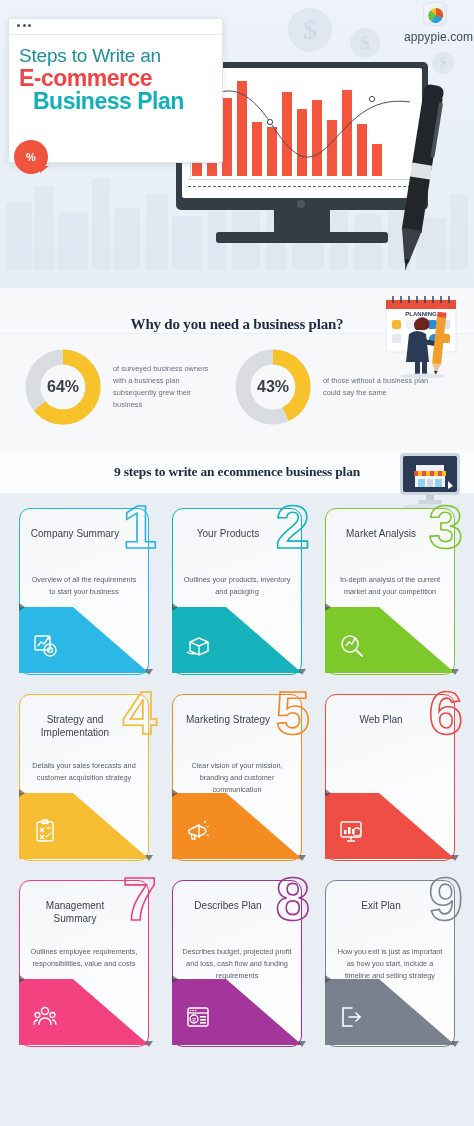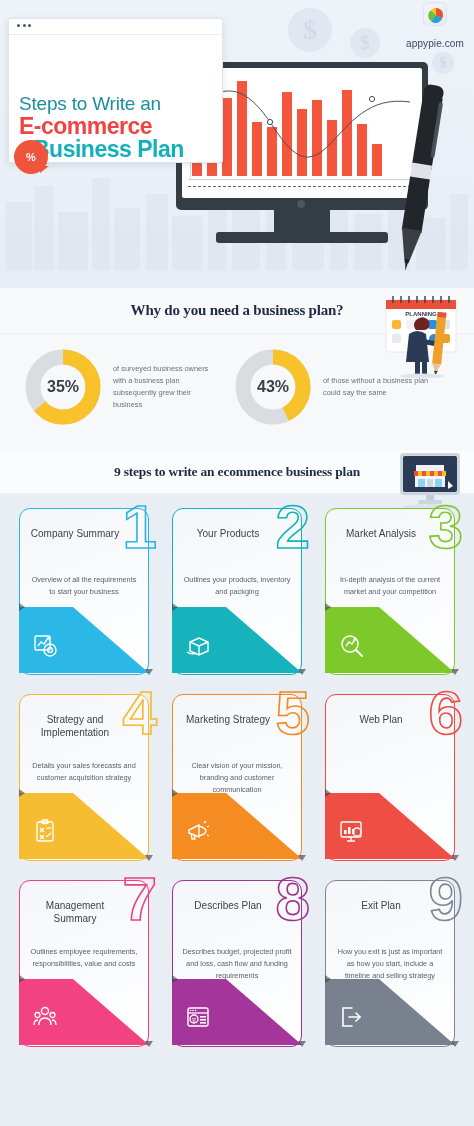--- a/index.html
+++ b/index.html
@@ -31,21 +31,21 @@
   .coin-2 { width: 30px; height: 30px; left: 350px; top: 28px; font-size: 19px; }
   .coin-3 { width: 22px; height: 22px; left: 432px; top: 52px; font-size: 14px; }
 
   
   .brand { position: absolute; right: 8px; top: 2px; width: 62px; text-align: center; }
   .brand-logo {
     width: 24px; height: 24px; margin: 0 auto; border-radius: 6px;
     background: linear-gradient(135deg,#f3f6fb,#e4ebf4);
     border: 1px solid #dce4ee; position: relative; overflow: hidden;
   }
-  .brand-name { font-size: 10px; color: #3b4a5e; margin-top: 12px; letter-spacing: .1px; text-align: center; }
+  .brand-name { font-size: 12px; color: #3b4a5e; margin-top: 4px; letter-spacing: .1px; text-align: center; }
 
   
   .monitor { position: absolute; left: 176px; top: 62px; width: 252px; height: 183px; }
   .monitor-bezel {
     position: absolute; left: 0; top: 0; width: 252px; height: 148px;
     background: #343d46; border-radius: 5px;
   }
   .monitor-screen {
     position: absolute; left: 6px; top: 6px; width: 240px; height: 130px;
     background: #ffffff; border-radius: 2px; overflow: hidden;
@@ -75,39 +75,39 @@
   
   .title-card {
     position: absolute; left: 8px; top: 18px; width: 215px; height: 145px;
     background: #fff; border: 1px solid #dfe5ec; border-radius: 2px;
     box-shadow: 0 2px 7px rgba(40,60,90,.13);
   }
   .title-bar { height: 16px; border-bottom: 1px solid #e8ecf1; padding: 5px 0 0 8px; }
   .title-dots { display: flex; gap: 2.5px; }
   .title-dots i { width: 3px; height: 3px; border-radius: 50%; background: #4a5463; display: block; }
   .title-body { padding: 11px 10px 0 10px; }
-  .title-l1 { font-size: 19px; color: #1d8f9e; line-height: 1.08; letter-spacing: -.2px; margin-top: 48px; }
+  .title-l1 { font-size: 19px; color: #1d8f9e; line-height: 1.08; letter-spacing: -.2px; }
   .title-l2 { font-size: 23px; color: #ef4444; font-weight: bold; line-height: 1.04; letter-spacing: -.5px; }
   .title-l3 { font-size: 23px; color: #12b0b8; font-weight: bold; line-height: 1.04; letter-spacing: -.5px; margin-left: 14px; }
   .pct-badge {
     position: absolute; left: 14px; top: 140px; width: 34px; height: 34px;
     border-radius: 50%; background: #f0543c; color: #fff;
     display: flex; align-items: center; justify-content: center;
     font-size: 11px; font-weight: bold;
   }
   .pct-tail {
     position: absolute; left: 40px; top: 166px; width: 0; height: 0;
     border-left: 9px solid #f0543c; border-bottom: 7px solid transparent;
   }
   .pen { position: absolute; left: 392px; top: 78px; width: 56px; height: 200px; }
 
   
   .stats { position: relative; width: 474px; background: #f7f8fa; padding-bottom: 8px; }
   .stats-head {
-    height: 46px; display: flex; align-items: center; justify-content: center;
+    height: 46px; display: flex; align-items: flex-end; justify-content: center;
     background: #f8f9fb; border-bottom: 1px solid #eceff3;
   }
   .stats-head h2 {
     font-family: "Liberation Serif", serif;
     font-size: 15px; font-weight: bold; color: #1e2b45; letter-spacing: -.2px;
   }
   .stats-body { display: flex; padding: 12px 0 14px 0; background: #f7f8fa; }
   .stat { display: flex; align-items: center; }
   .stat-1 { margin-left: 22px; width: 196px; }
   .stat-2 { margin-left: 14px; width: 200px; }
@@ -312,21 +312,21 @@
       <ellipse cx="46" cy="84" rx="22" ry="2.5" fill="#e0e5ec"></ellipse>
     </svg>
 
     <div class="stats-body">
       <div class="stat stat-1">
         <div class="donut">
           <svg viewBox="0 0 82 82" width="82" height="82">
             <circle cx="41" cy="41" r="30" fill="none" stroke="#d9dde2" stroke-width="15"></circle>
             <circle id="d1" cx="41" cy="41" r="30" fill="none" stroke="#f7c22a" stroke-width="15" transform="rotate(-90 41 41)" stroke-dasharray="120.63715789784804 188.49555921538757"></circle>
           </svg>
-          <div class="donut-label">35%</div>
+          <div class="donut-label">64%</div>
         </div>
         <div class="stat-text">of surveyed business owners with a business plan subsequently grew their business</div>
       </div>
 
       <div class="stat stat-2">
         <div class="donut">
           <svg viewBox="0 0 82 82" width="82" height="82">
             <circle cx="41" cy="41" r="30" fill="none" stroke="#d9dde2" stroke-width="15"></circle>
             <circle id="d2" cx="41" cy="41" r="30" fill="none" stroke="#f7c22a" stroke-width="15" transform="rotate(-90 41 41)" stroke-dasharray="81.05309046261665 188.49555921538757"></circle>
           </svg>

